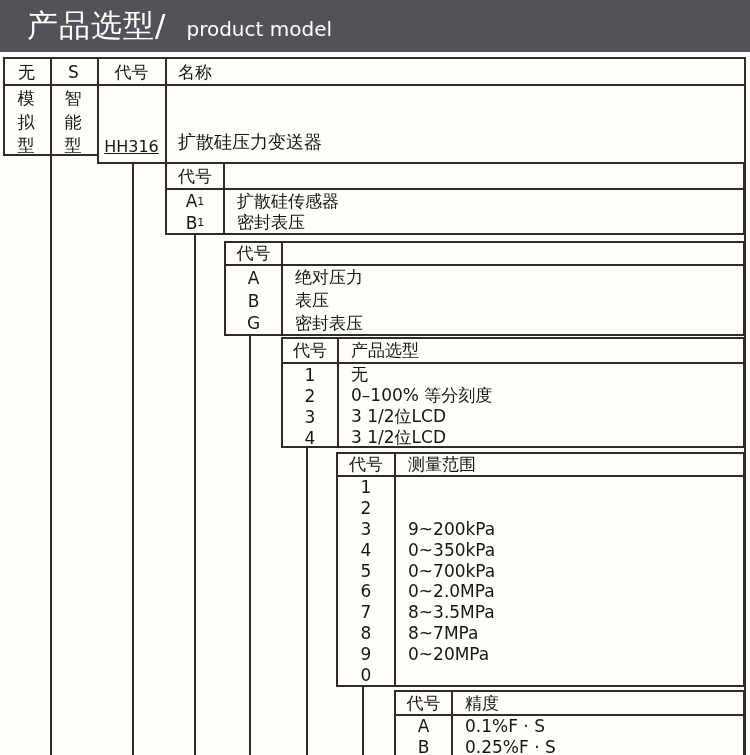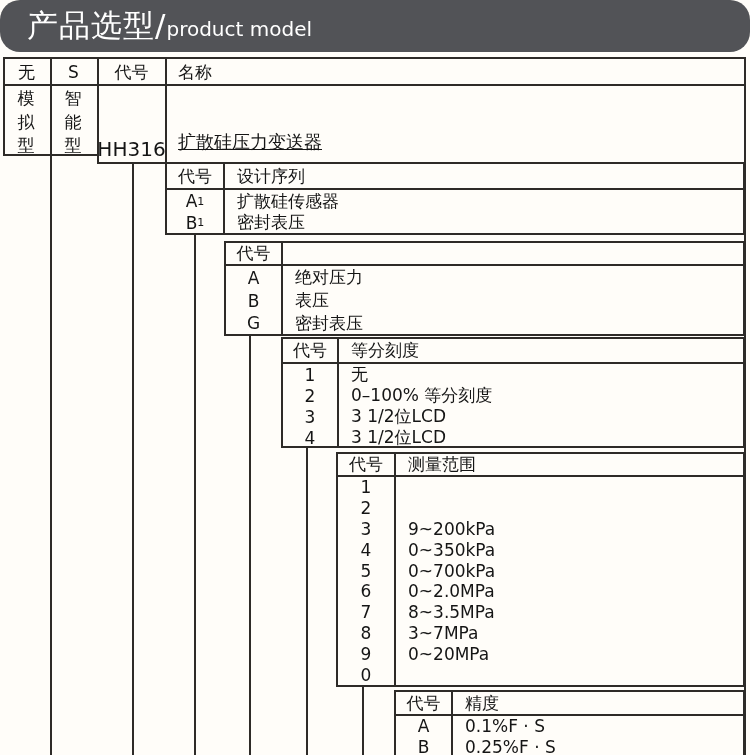--- a/index.html
+++ b/index.html
@@ -5,24 +5,24 @@
   html,body { margin:0; padding:0; background:#ffffff; }
   .canvas {
     position:relative; width:750px; height:755px; overflow:hidden;
     background:#fffdf9; color:#151515;
     font-family:"DejaVu Sans","Liberation Sans",sans-serif;
   }
   
   .titlebar {
     position:absolute; left:0; top:0; width:750px; height:52px;
     background:#525357; color:#ffffff;
-    display:flex; align-items:baseline; padding-left:27px; box-sizing:border-box;border-radius:20px;
+    display:flex; align-items:baseline; padding-left:27px; box-sizing:border-box;
   }
   .titlebar .cn { font-size:31px; line-height:50px; letter-spacing:1px; }
-  .titlebar .en { font-size:20px; }
+  .titlebar .en { font-size:20px;margin-left:20px; }
   
   .hl { position:absolute; height:2px; background:#2e2b28; }
   .vl { position:absolute; width:2px;  background:#2e2b28; }
   
   .lbl { position:absolute; font-size:17px; line-height:24px; white-space:nowrap; }
   .lbl.center { text-align:center; }
   .v-text {
     position:absolute; width:20px; text-align:center;
     word-break:break-all; line-height:23.5px; font-size:17px;
   }
@@ -35,21 +35,21 @@
   .sec.noborder-bottom { border-bottom:none; }
   .sec-row { display:flex; align-items:center; }
   .sec-row.hdr { border-bottom:2px solid #2e2b28; box-sizing:border-box; }
   .code-col {
     flex:0 0 auto; align-self:stretch; display:flex; align-items:center; justify-content:center;
     border-right:2px solid #2e2b28; box-sizing:border-box;
     font-size:17px; text-align:center;
   }
   .desc-col { flex:1 1 auto; padding-left:12px; font-size:17px; white-space:nowrap; }
   .sub { font-size:11px; vertical-align:-2px; }
-  .hh316 { position:absolute; font-size:20px; text-align:center; }
+  .hh316 { position:absolute; font-size:16px; text-align:center;text-decoration:underline; }
   .prodname { position:absolute; font-size:18px; white-space:nowrap; }
 </style>
 </head>
 <body>
 
 <div class="canvas">
 
   <div class="titlebar">
     <span class="cn">产品选型/</span>
     <span class="en">product model</span>
@@ -73,26 +73,25 @@
   <div class="vl" style="left:362px; top:687px; height:68px;"></div>
 
   <div class="lbl center" style="left:3px;  top:60px; width:47px;">无</div>
   <div class="lbl center" style="left:50px; top:60px; width:47px;">S</div>
   <div class="lbl center" style="left:97px; top:60px; width:69px;">代号</div>
   <div class="lbl" style="left:178px;top:60px;">名称</div>
 
   <div class="v-text" style="left:16px; top:87px;">模拟型</div>
   <div class="v-text" style="left:63px; top:87px;">智能型</div>
   <div class="hh316" style="left:97px; top:137px; width:69px;">HH316</div>
-  <div class="prodname" style="left:178px; top:130px;text-decoration:underline;">扩散硅压力变送器</div>
+  <div class="prodname" style="left:178px; top:130px;">扩散硅压力变送器</div>
 
   <div class="sec" style="left:165px; top:162px; width:580px; height:73px;">
     <div class="sec-row hdr" style="height:26px;">
       <div class="code-col" style="width:58px;">代号</div>
-      <div class="desc-col">设计序列</div>
     </div>
     <div class="sec-row" style="height:22px;">
       <div class="code-col" style="width:58px;">
           <span>A</span>
           <span class="sub">1</span>
         </div>
       <div class="desc-col">扩散硅传感器</div>
     </div>
     <div class="sec-row" style="height:21px;">
       <div class="code-col" style="width:58px;">
@@ -117,21 +116,21 @@
     </div>
     <div class="sec-row" style="height:22px;">
       <div class="code-col" style="width:57px;">G</div>
       <div class="desc-col">密封表压</div>
     </div>
   </div>
 
   <div class="sec" style="left:281px; top:337px; width:464px; height:111px;">
     <div class="sec-row hdr" style="height:25px;">
       <div class="code-col" style="width:56px;">代号</div>
-      <div class="desc-col">等分刻度</div>
+      <div class="desc-col">产品选型</div>
     </div>
     <div class="sec-row" style="height:21px;">
       <div class="code-col" style="width:56px;">1</div>
       <div class="desc-col">无</div>
     </div>
     <div class="sec-row" style="height:21px;">
       <div class="code-col" style="width:56px;">2</div>
       <div class="desc-col">0–100% 等分刻度</div>
     </div>
     <div class="sec-row" style="height:21px;">
@@ -170,21 +169,21 @@
     <div class="sec-row" style="height:21px;">
       <div class="code-col" style="width:58px;">6</div>
       <div class="desc-col">0~2.0MPa</div>
     </div>
     <div class="sec-row" style="height:21px;">
       <div class="code-col" style="width:58px;">7</div>
       <div class="desc-col">8~3.5MPa</div>
     </div>
     <div class="sec-row" style="height:21px;">
       <div class="code-col" style="width:58px;">8</div>
-      <div class="desc-col">3~7MPa</div>
+      <div class="desc-col">8~7MPa</div>
     </div>
     <div class="sec-row" style="height:21px;">
       <div class="code-col" style="width:58px;">9</div>
       <div class="desc-col">0~20MPa</div>
     </div>
     <div class="sec-row" style="height:21px;">
       <div class="code-col" style="width:58px;">0</div>
     </div>
   </div>
 

